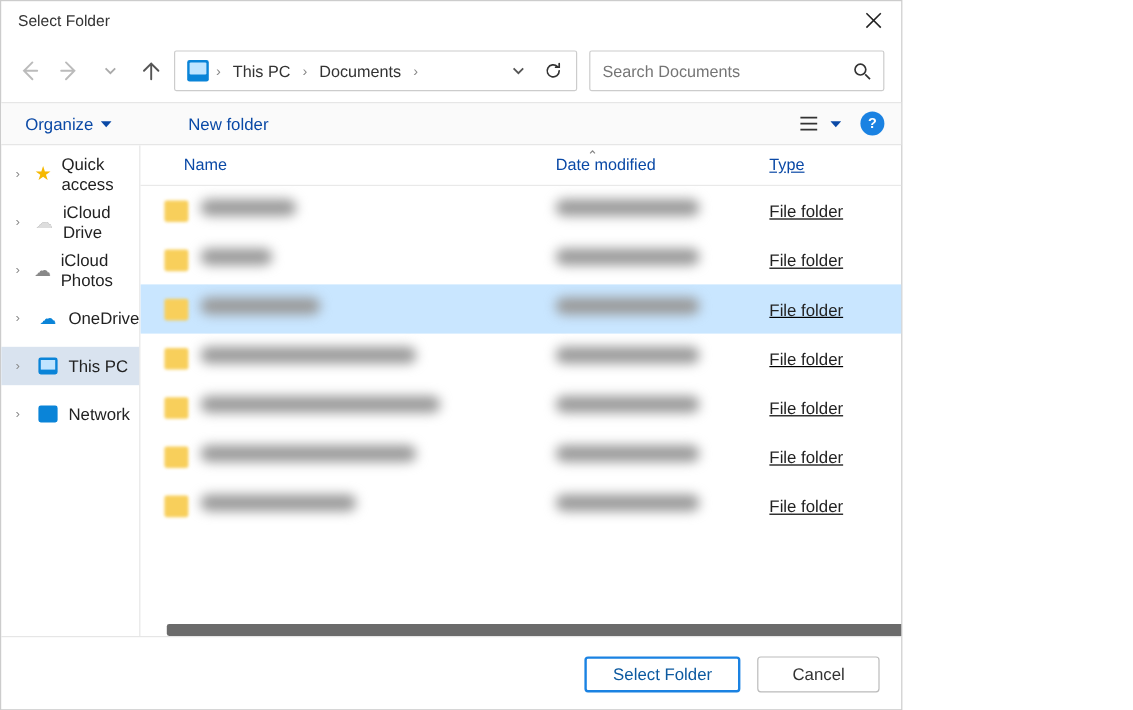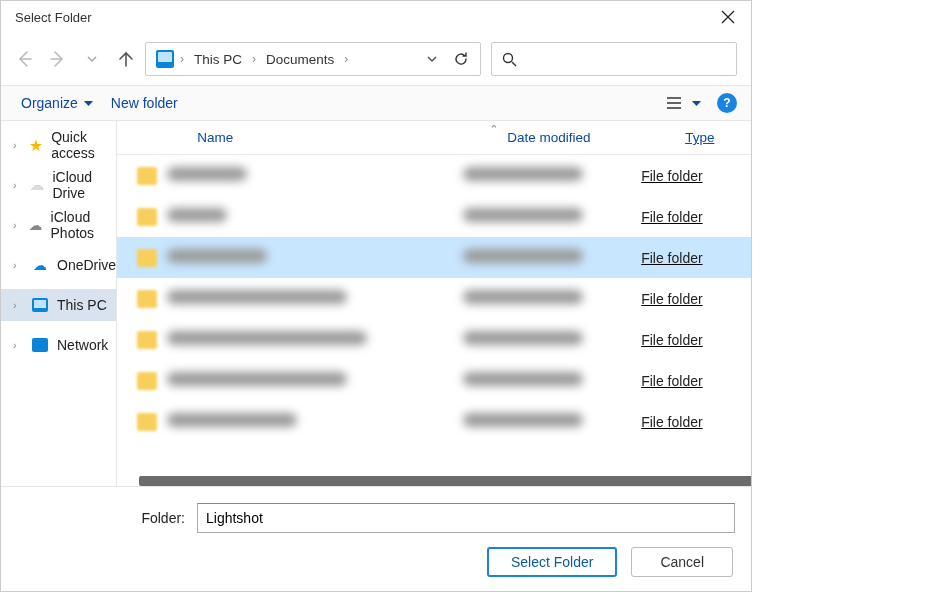--- a/index.html
+++ b/index.html
@@ -25,21 +25,21 @@
     .addressbar .spacer { flex: 1; }
     .addressbar .drop { color: #666; width: 20px; display: flex; justify-content: center; cursor: pointer; }
     .addressbar .refresh { color: #333; width: 26px; display: flex; justify-content: center; cursor: pointer; }
     .searchbox { width: 246px; height: 34px; border: 1px solid #ccc; border-radius: 2px; display: flex; align-items: center; padding: 0 10px; }
     .searchbox input { flex: 1; border: none; outline: none; font-size: 13.5px; color: #555; background: transparent; }
     .searchbox .mag { color: #555; }
 
     
     .toolbar { height: 36px; border-top: 1px solid #e6e6e6; border-bottom: 1px solid #e6e6e6; background: #fafafa; display: flex; align-items: center; padding: 0 14px 0 20px; font-size: 14px; color: #0a49a6; }
     .toolbar .org { display: flex; align-items: center; gap: 6px; cursor: pointer; }
-    .toolbar .newf { margin-left: 18px; cursor: pointer; }
+    .toolbar .newf { margin-left: 64px; cursor: pointer; }
     .toolbar .right { margin-left: auto; display: flex; align-items: center; gap: 16px; }
     .toolbar .viewbtn { color: #2b2b2b; display: flex; align-items: center; gap: 10px; cursor: pointer; }
     .toolbar .help { width: 20px; height: 20px; background: #1a82e2; color: #fff; border-radius: 50%; display: flex; align-items: center; justify-content: center; font-size: 12px; font-weight: bold; cursor: pointer; }
 
     
     .main { flex: 1; display: flex; overflow: hidden; }
     .sidebar { width: 196px; border-right: 1px solid #e6e6e6; padding-top: 8px; }
     .side-item { height: 32px; display: flex; align-items: center; padding-left: 12px; font-size: 14px; color: #222; cursor: pointer; gap: 8px; }
     .side-item.active { background: #d9e3ef; }
     .side-item .exp { width: 10px; color: #888; font-size: 11px; }
@@ -52,21 +52,21 @@
     .cloud.color { color: #888; }
     .cloud.blue { color: #0a84d8; }
     .pc-small { width: 16px; height: 14px; background: #0a84d8; border-radius: 2px; position: relative; }
     .pc-small::after { content:""; position:absolute; left:2px; top:2px; right:2px; bottom:4px; background:#bfe4ff; }
     .net-icon { width: 16px; height: 14px; background: #0a84d8; border-radius: 2px; position: relative; }
 
     
     .listpane { flex: 1; display: flex; flex-direction: column; position: relative; }
     .colheads { height: 34px; display: flex; align-items: center; border-bottom: 1px solid #e9e9e9; padding-left: 36px; }
     .colheads .col { font-size: 13.5px; color: #0a49a6; cursor: pointer; display:flex; align-items:center; gap:6px;}
-    .colheads .c-name { width: 310px; margin-left: 44px; }
+    .colheads .c-name { width: 310px; }
     .colheads .c-date { width: 178px; }
     .colheads .c-type { width: 154px; text-decoration: underline; }
     .colheads .c-size { width: 60px; }
     .colheads .sortglyph { position:absolute; left: 372px; top: 2px; color:#888; font-size:11px; }
 
     .rows { flex: 1; overflow: hidden; position: relative; text-decoration: underline; }
     .row { height: 41px; display: flex; align-items: center; padding-left: 20px; cursor: pointer; }
     .row.selected { background: #c9e6ff; }
     .row .ficon { width: 20px; height: 18px; background: #f8cf5b; border-radius: 2px; margin-right: 10px; filter: blur(1.5px); }
     .row .fname { width: 296px; }
@@ -145,20 +145,21 @@
           </svg>
       </span>
       <span class="refresh">
         <svg width="16" height="16" viewBox="0 0 16 16">
             <path d="M13 8 A5 5 0 1 1 11.5 4.5 M13 2 V5 H10" stroke="#333" stroke-width="1.4" fill="none" stroke-linecap="round"></path>
           </svg>
       </span>
     </div>
 
     <div class="searchbox">
+      <input type="text" placeholder="Search Documents" style="">
       <span class="mag">
         <svg width="15" height="15" viewBox="0 0 15 15">
             <circle cx="6" cy="6" r="4.5" stroke="#333" stroke-width="1.4" fill="none"></circle>
             <path d="M10 10 L14 14" stroke="#333" stroke-width="1.4"></path>
           </svg>
       </span>
     </div>
   </div>
 
   <div class="toolbar">
@@ -281,23 +282,19 @@
         <div class="hbar"></div>
       </div>
 
       <div class="vscroll">
         <div class="vthumb"></div>
       </div>
     </div>
   </div>
 
   <div class="footer">
-    <div class="folderrow">
-      <label>Folder:</label>
-      <input type="text" value="Lightshot" style="">
-    </div>
     <div class="btnrow">
       <div class="btn primary">Select Folder</div>
       <div class="btn secondary">Cancel</div>
     </div>
   </div>
 
 </div>
 
 </body></html>

